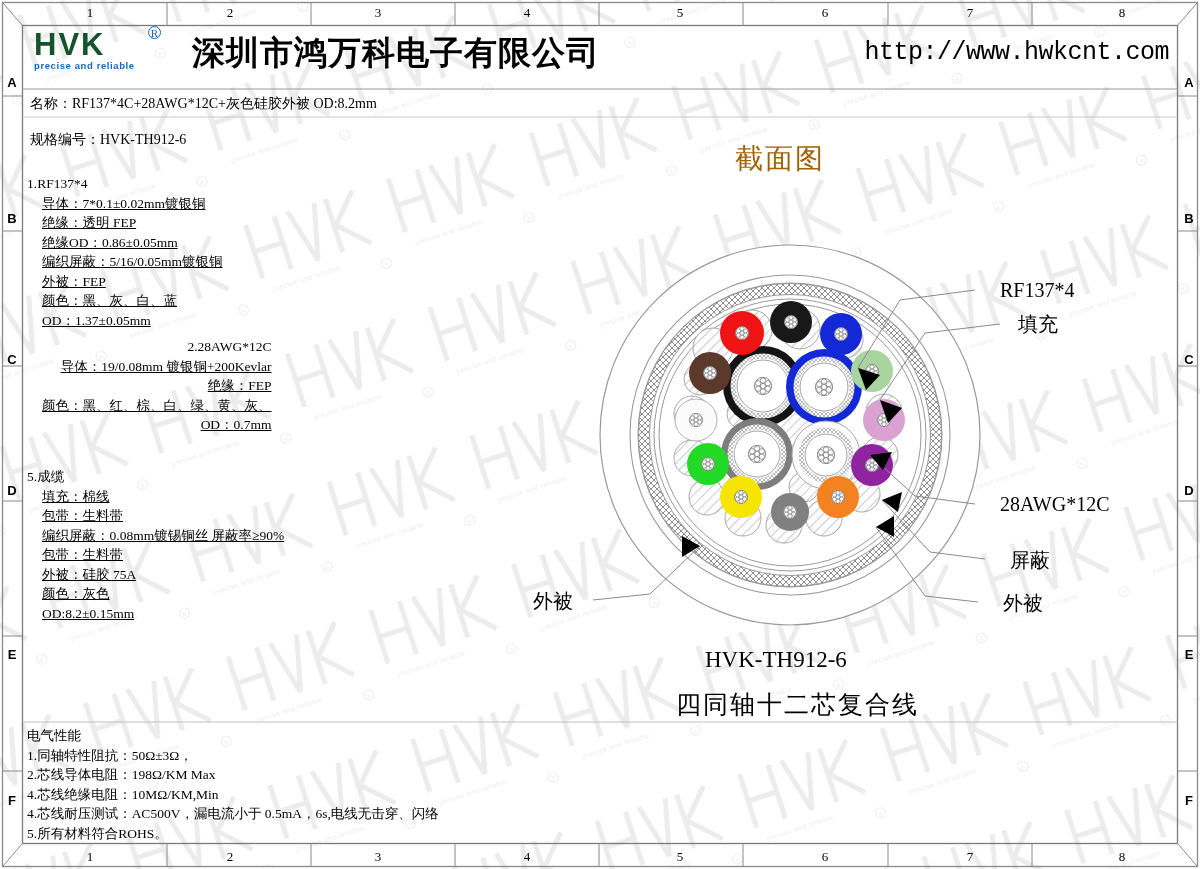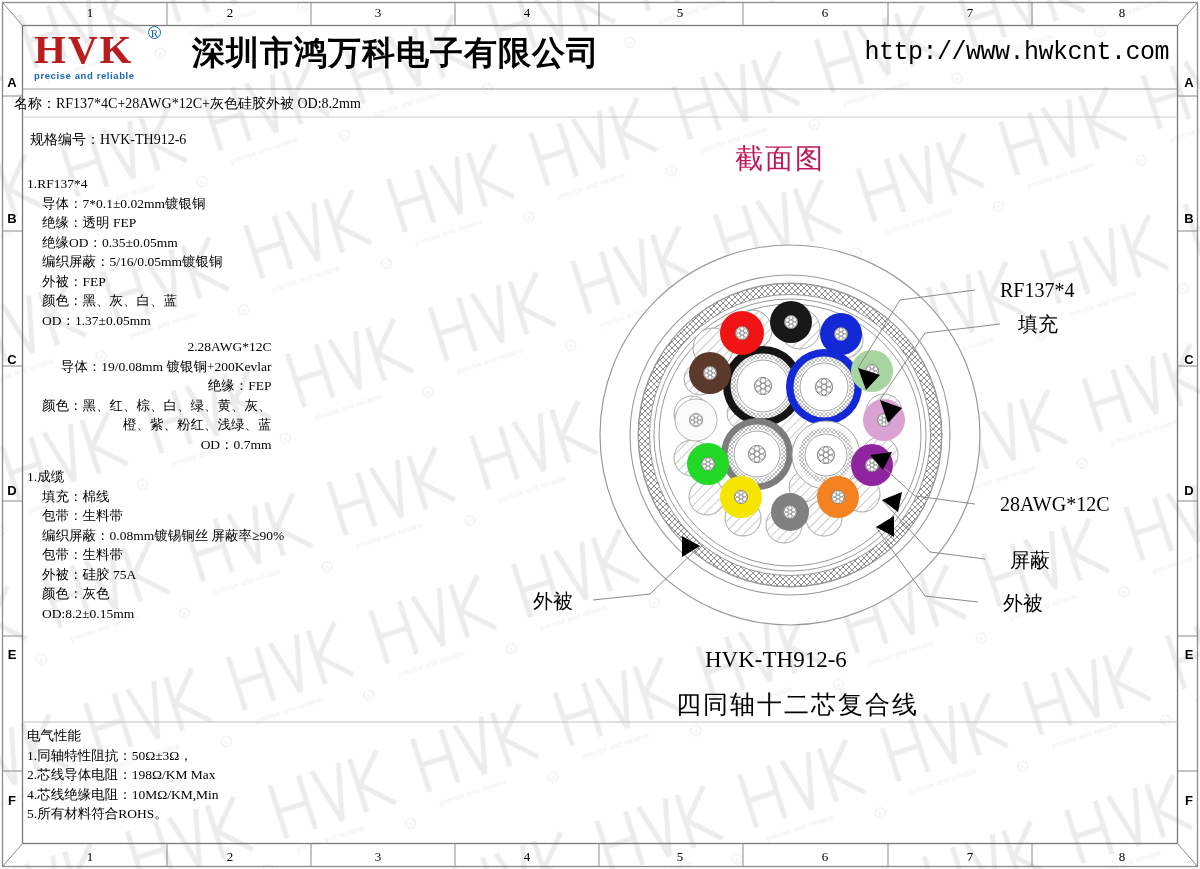--- a/index.html
+++ b/index.html
@@ -45,25 +45,25 @@
     position: absolute;
     left: 22px; top: 26px;
     width: 1155px; height: 62px;
     z-index: 5;
   }
   #logo-block {
     position: absolute; left: 12px; top: 4px;
     width: 150px;
   }
   #logo-text {
-    font-family: Liberation Serif, serif;
+    font-family: Liberation Sans, sans-serif;
     font-weight: bold;
-    font-size: 41px;
+    font-size: 31px;
     letter-spacing: 2px;
-    color: #b91c1c;
+    color: #14532d;
     line-height: 0.95;
   }
   #logo-tagline {
     font-family: "Liberation Sans", sans-serif;
     font-weight: bold;
     font-size: 9.5px;
     letter-spacing: 0.6px;
     color: #1667b8;
     margin-top: 1px;
   }
@@ -111,39 +111,39 @@
 
   .txt-block { position: absolute; z-index: 5; }
   .txt-line {
     font-family: "Liberation Serif", "DejaVu Serif", serif;
     font-size: 13.5px;
     color: #000;
     white-space: nowrap;
     height: 19.5px;
     line-height: 19.5px;
   }
-  .ind1 { padding-left: 15px; }
+  .ind1 { padding-left: 15px; text-decoration: underline; }
   .ind2 { padding-left: 66px; }
 
   
   .dlabel {
     position: absolute;
     z-index: 6;
     font-family: "Liberation Serif", "DejaVu Serif", serif;
     font-size: 20px;
     color: #000;
     white-space: nowrap;
   }
   #section-title {
     position: absolute;
     left: 735px; top: 140px;
     font-family: "Liberation Serif", "DejaVu Serif", serif;
     font-size: 28px;
     letter-spacing: 2px;
-    color: #be185d;
+    color: #a16207;
     z-index: 6;
   }
   #caption-code {
     position: absolute;
     left: 705px; top: 647px;
     font-family: "Liberation Serif", serif;
     font-size: 23px;
     color: #000;
     z-index: 6;
     white-space: nowrap;
@@ -266,59 +266,59 @@
   <div id="header">
     <div id="logo-block">
       <div id="logo-text">HVK</div>
       <div id="logo-tagline">precise and reliable</div>
     </div>
     <div id="logo-reg">R</div>
     <div id="company-name">深圳市鸿万科电子有限公司</div>
     <div id="website">http://www.hwkcnt.com</div>
   </div>
 
-  <div class="spec-text" style="left:14px; top:97px; font-size:14px;">名称：RF137*4C+28AWG*12C+灰色硅胶外被  OD:8.2mm</div>
+  <div class="spec-text" style="left:30px; top:97px; font-size:14px;">名称：RF137*4C+28AWG*12C+灰色硅胶外被  OD:8.2mm</div>
   <div class="spec-text" style="left:30px; top:133px; font-size:14px;">规格编号：HVK-TH912-6</div>
 
   <div class="txt-block" style="left:27px; top:174px;">
     <div class="txt-line">1.RF137*4</div>
     <div class="txt-line ind1">导体：7*0.1±0.02mm镀银铜</div>
     <div class="txt-line ind1">绝缘：透明 FEP</div>
-    <div class="txt-line ind1">绝缘OD：0.35±0.05mm</div>
+    <div class="txt-line ind1">绝缘OD：0.86±0.05mm</div>
     <div class="txt-line ind1">编织屏蔽：5/16/0.05mm镀银铜</div>
     <div class="txt-line ind1">外被：FEP</div>
     <div class="txt-line ind1">颜色：黑、灰、白、蓝</div>
     <div class="txt-line ind1">OD：1.37±0.05mm</div>
   </div>
 
   <div class="txt-block" style="left:27px; top:337px;text-align:right;">
     <div class="txt-line">2.28AWG*12C</div>
     <div class="txt-line ind1">导体：19/0.08mm 镀银铜+200Kevlar</div>
     <div class="txt-line ind1">绝缘：FEP</div>
     <div class="txt-line ind1">颜色：黑、红、棕、白、绿、黄、灰、</div>
-    <div class="txt-line ind2">橙、紫、粉红、浅绿、蓝</div>
     <div class="txt-line ind1">OD：0.7mm</div>
   </div>
 
   <div class="txt-block" style="left:27px; top:467px;">
-    <div class="txt-line">1.成缆</div>
+    <div class="txt-line">5.成缆</div>
     <div class="txt-line ind1">填充：棉线</div>
     <div class="txt-line ind1">包带：生料带</div>
     <div class="txt-line ind1">编织屏蔽：0.08mm镀锡铜丝   屏蔽率≥90%</div>
     <div class="txt-line ind1">包带：生料带</div>
     <div class="txt-line ind1">外被：硅胶 75A</div>
     <div class="txt-line ind1">颜色：灰色</div>
     <div class="txt-line ind1">OD:8.2±0.15mm</div>
   </div>
 
   <div class="txt-block" style="left:27px; top:726px;">
     <div class="txt-line">电气性能</div>
     <div class="txt-line">1.同轴特性阻抗：50Ω±3Ω，</div>
     <div class="txt-line">2.芯线导体电阻：198Ω/KM Max</div>
     <div class="txt-line">4.芯线绝缘电阻：10MΩ/KM,Min</div>
+    <div class="txt-line">4.芯线耐压测试：AC500V，漏电流小于 0.5mA，6s,电线无击穿、闪络</div>
     <div class="txt-line">5.所有材料符合ROHS。</div>
   </div>
 
   <svg id="diagram" viewBox="0 0 1200 869">
     <defs>
 
       <pattern id="braid" width="6" height="6" patternUnits="userSpaceOnUse">
         <rect width="6" height="6" fill="#ffffff"></rect>
         <path d="M0 0 L6 6 M6 0 L0 6" stroke="#8f8f8f" stroke-width="1"></path>
       </pattern>

